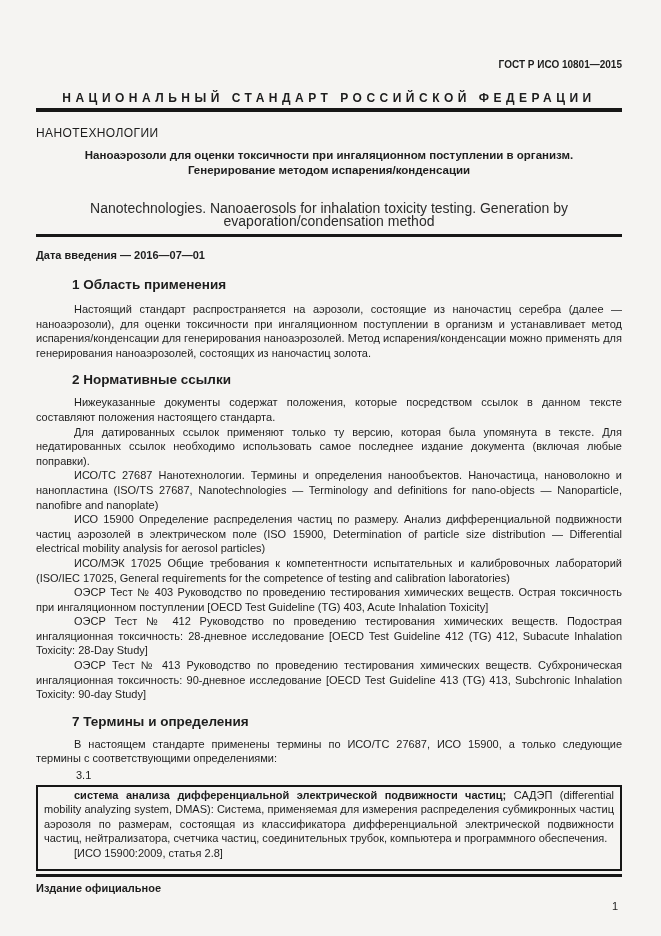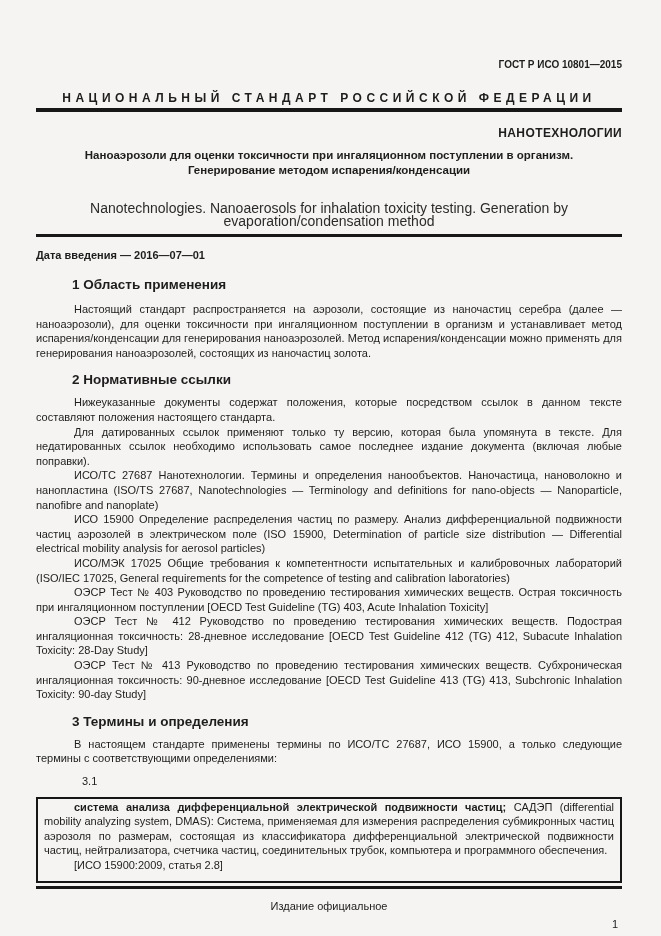--- a/index.html
+++ b/index.html
@@ -33,22 +33,22 @@
     white-space: nowrap;
     line-height: 14px;
   }
   .banner-rule {
     height: 4px;
     background: #171717;
     margin-top: 3px;
   }
   .subject {
     margin-top: 14px;
-    text-align: right;
-    font-weight: bold;
+    text-align: left;
+    font-weight: normal;
     font-size: 12px;
     letter-spacing: 0.4px;
     line-height: 14px;
   }
   .doc-title {
     margin-top: 8px;
     text-align: center;
     font-weight: bold;
     font-size: 11.5px;
     line-height: 15px;
@@ -82,21 +82,21 @@
   .mt-sec1 { margin-top: 15px; margin-bottom: 9px; }
   .mt-sec  { margin-top: 12px; margin-bottom: 7px; }
   p.body {
     margin: 0;
     font-size: 11px;
     line-height: 14.6px;
     text-align: justify;
     text-indent: 38px;
   }
   p.clause-num {
-    margin: 8px;
+    margin: 2px;
     font-size: 11px;
     line-height: 14.6px;
     padding-left: 38px;
   }
   .def-box {
     border: 2px solid #161616;
     margin-top: 1px;
     padding: 1px 6px 8px 6px;
   }
   .def-box p.body { text-indent: 30px; }
@@ -106,25 +106,24 @@
     font-size: 11px;
     line-height: 14.6px;
     padding-left: 30px;
   }
   .footer-rule {
     height: 3px;
     background: #171717;
     margin-top: 3px;
   }
   .edition {
-    margin-top: 10px;
-    font-weight: normal;
+    margin-top: 4px;
+    font-weight: bold;
     font-size: 11px;
     line-height: 14px;
-    text-align: center;
   }
   .page-num {
     margin-top: 5px;
     text-align: right;
     font-size: 11px;
     padding-right: 4px;
     line-height: 13px;
   }
 </style>
 </head>
@@ -156,21 +155,21 @@
   <h2 class="sec-heading mt-sec">2 Нормативные ссылки</h2>
   <p class="body">Нижеуказанные документы содержат положения, которые посредством ссылок в данном тексте составляют положения настоящего стандарта.</p>
   <p class="body">Для датированных ссылок применяют только ту версию, которая была упомянута в тексте. Для недатированных ссылок необходимо использовать самое последнее издание документа (включая любые поправки).</p>
   <p class="body">ИСО/ТС 27687 Нанотехнологии. Термины и определения нанообъектов. Наночастица, нановолокно и нанопластина (ISO/TS 27687, Nanotechnologies — Terminology and definitions for nano-objects — Nanoparticle, nanofibre and nanoplate)</p>
   <p class="body">ИСО 15900 Определение распределения частиц по размеру. Анализ дифференциальной подвижности частиц аэрозолей в электрическом поле (ISO 15900, Determination of particle size distribution — Differential electrical mobility analysis for aerosol particles)</p>
   <p class="body">ИСО/МЭК 17025 Общие требования к компетентности испытательных и калибровочных лабораторий (ISO/IEC 17025, General requirements for the competence of testing and calibration laboratories)</p>
   <p class="body">ОЭСР Тест № 403 Руководство по проведению тестирования химических веществ. Острая токсичность при ингаляционном поступлении [OECD Test Guideline (TG) 403, Acute Inhalation Toxicity]</p>
   <p class="body">ОЭСР Тест № 412 Руководство по проведению тестирования химических веществ. Подострая ингаляционная токсичность: 28-дневное исследование [OECD Test Guideline 412 (TG) 412, Subacute Inhalation Toxicity: 28-Day Study]</p>
   <p class="body">ОЭСР Тест № 413 Руководство по проведению тестирования химических веществ. Субхроническая ингаляционная токсичность: 90-дневное исследование [OECD Test Guideline 413 (TG) 413, Subchronic Inhalation Toxicity: 90-day Study]</p>
 
-  <h2 class="sec-heading mt-sec">3 Термины и определения</h2>
+  <h2 class="sec-heading mt-sec">7 Термины и определения</h2>
   <p class="body">В настоящем стандарте применены термины по ИСО/ТС 27687,  ИСО 15900, а только следующие термины с соответствующими определениями:</p>
   <p class="clause-num">3.1</p>
 
   <div class="def-box">
     <p class="body"><span class="term">система анализа дифференциальной электрической подвижности частиц;</span><span> САДЭП (differential mobility analyzing system, DMAS): Система,  применяемая для измерения распределения субмикронных частиц аэрозоля по размерам, состоящая из классификатора дифференциальной электрической подвижности частиц, нейтрализатора, счетчика частиц, соединительных трубок, компьютера и программного обеспечения.</span></p>
     <p class="source">[ИСО 15900:2009, статья 2.8]</p>
   </div>
 
   <div class="footer-rule"></div>
   <div class="edition">Издание официальное</div>

